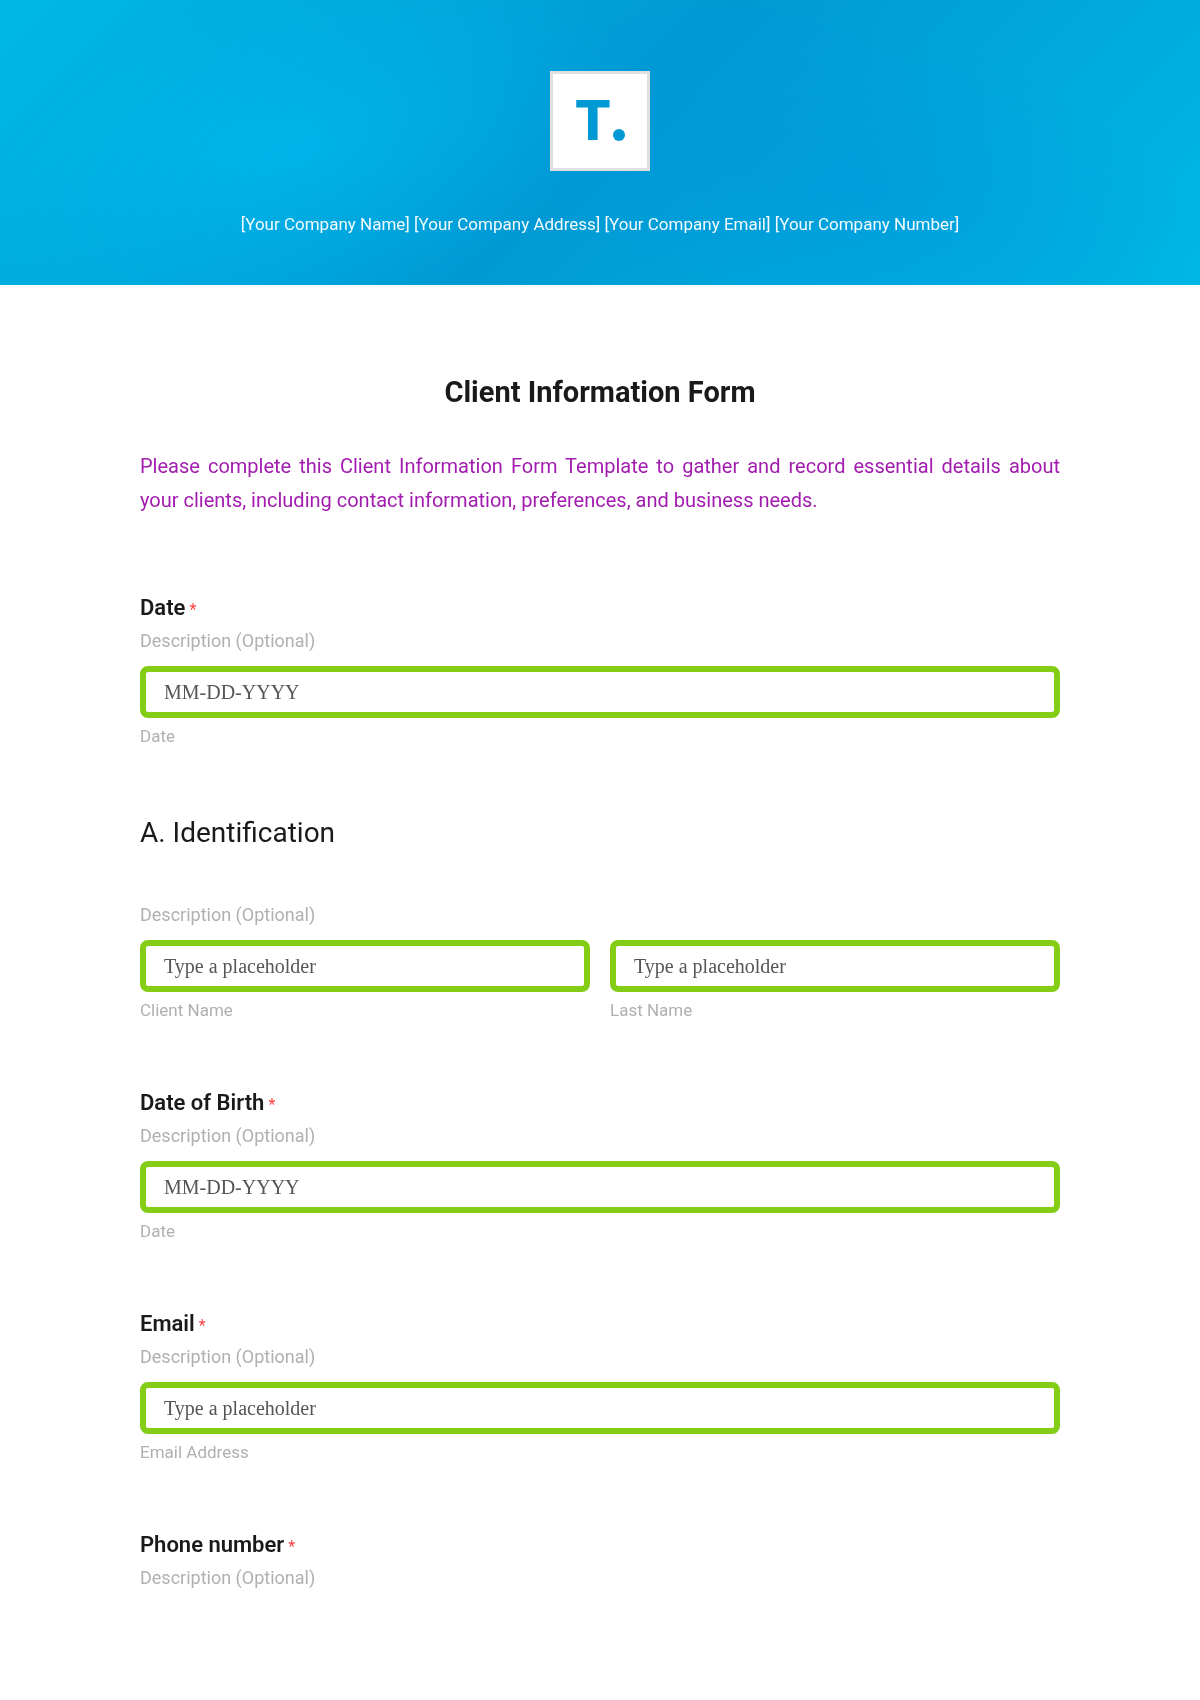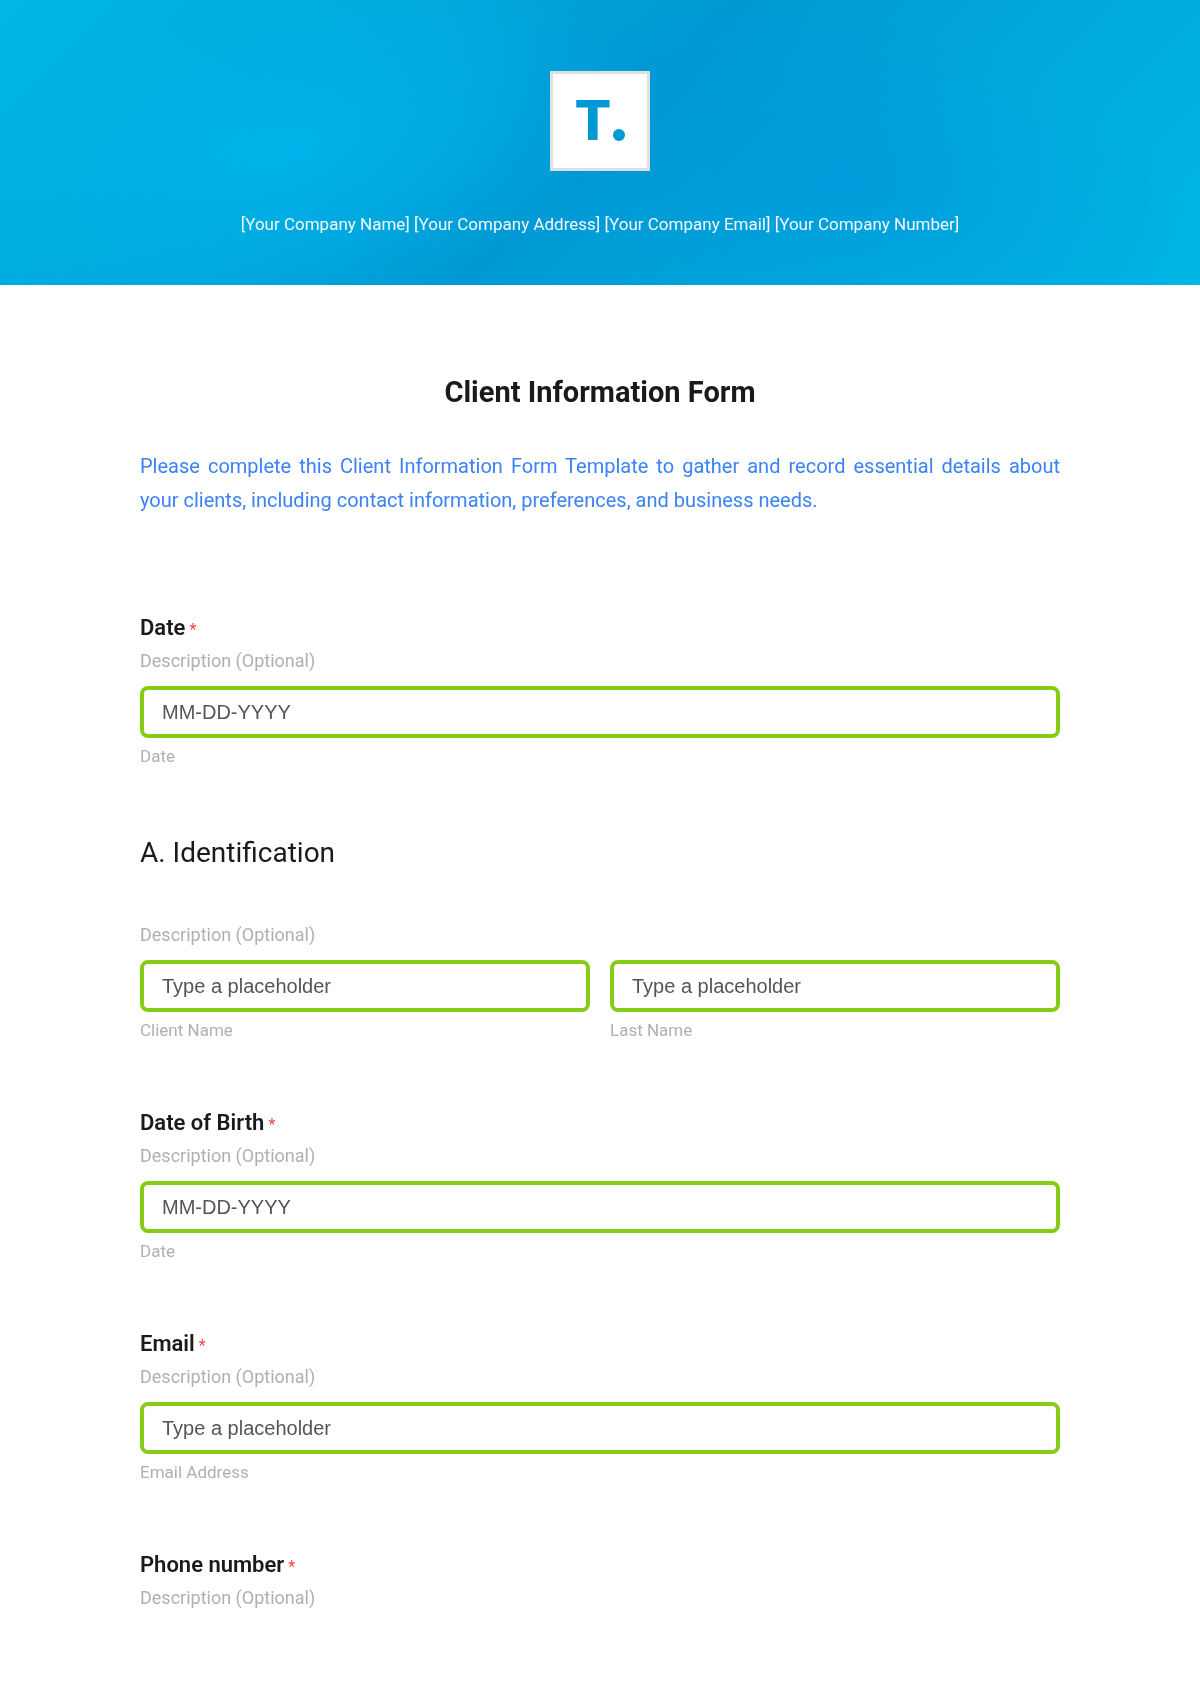--- a/index.html
+++ b/index.html
@@ -87,24 +87,24 @@
     }
     .form-title {
       text-align: center;
       font-size: 29px;
       font-weight: 700;
       color: #1a1a1a;
       margin-bottom: 40px;
     }
     .form-description {
       font-size: 20px;
-      color: #3b82f6;
+      color: #a21caf;
       line-height: 1.7;
       text-align: justify;
-      margin-bottom: 98px;
+      margin-bottom: 78px;
     }
     .field-group {
       margin-bottom: 70px;
     }
     .field-label {
       font-size: 22px;
       font-weight: 600;
       color: #1a1a1a;
       margin-bottom: 10px;
       display: inline-block;
@@ -119,27 +119,27 @@
       margin-bottom: 15px;
     }
     .field-sublabel {
       font-size: 17px;
       color: #b0b0b0;
       margin-top: 8px;
     }
     .input-field {
       width: 100%;
       height: 52px;
-      border: 4px solid #84cc16;
+      border: 6px solid #84cc16;
       border-radius: 8px;
       padding: 0 18px;
       font-size: 20px;
       color: #555;
       outline: none;
-      font-family: Liberation Sans, sans-serif;
+      font-family: Liberation Serif, serif;
     }
     .input-field::placeholder {
       color: #555;
     }
     .section-title {
       font-size: 28px;
       font-weight: 400;
       color: #1a1a1a;
       margin-bottom: 55px;
     }

